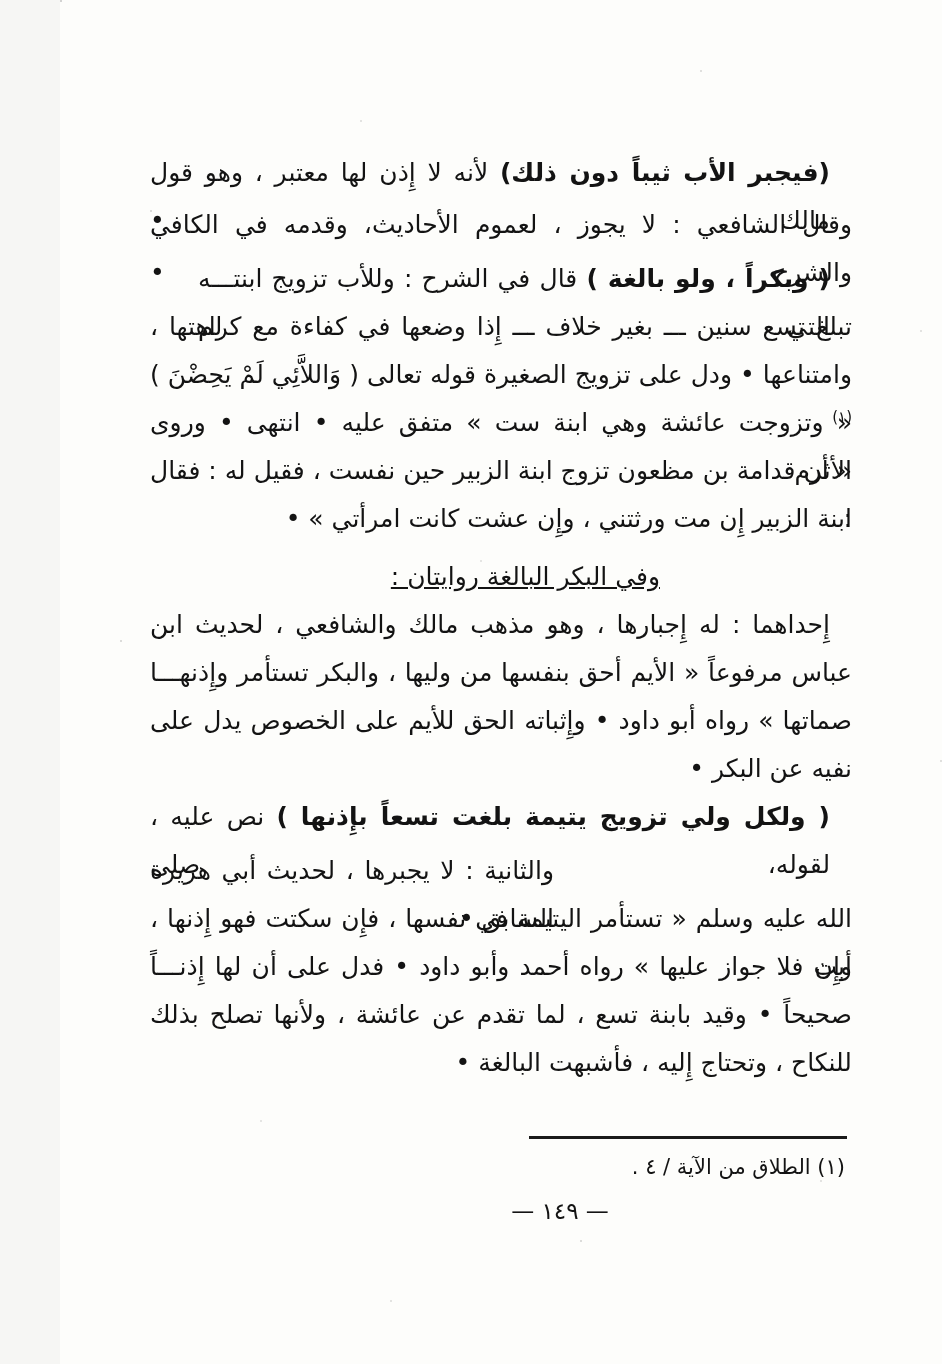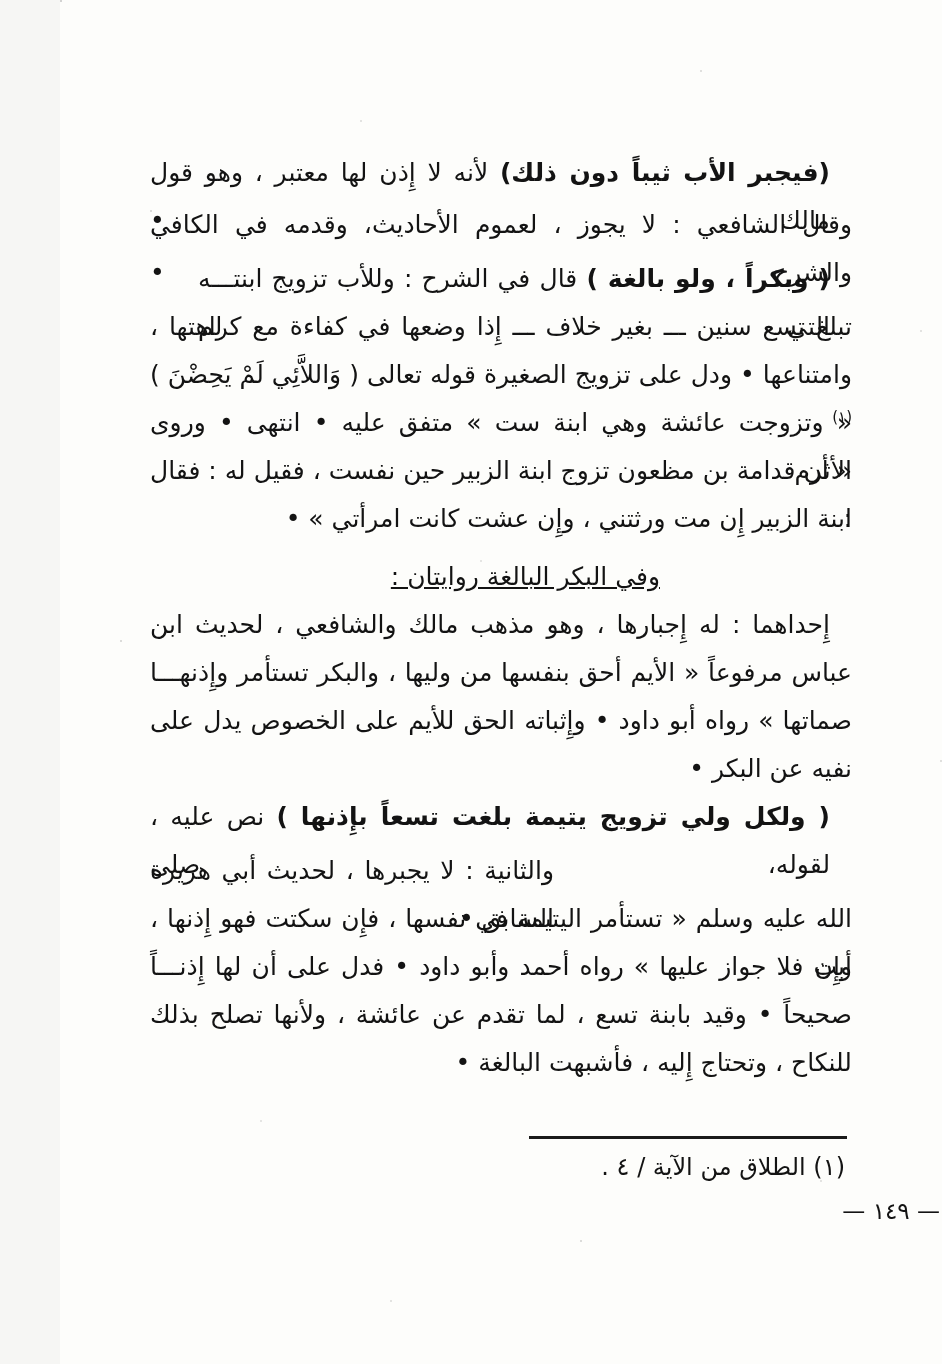--- a/index.html
+++ b/index.html
@@ -41,25 +41,25 @@
   .line:nth-child(9){margin-top:10px;}
   .line:nth-child(15){margin-top:6px;}
   .b{font-weight:bold;}
   .sup{font-size:15px;vertical-align:super;line-height:0;}
   .footnote-rule{
     position:absolute;top:1136px;right:95px;width:318px;height:3px;
     background:#1a1a1a;
   }
   .footnote{
     position:absolute;top:1150px;right:97px;direction:rtl;
-    font-size:24px;color:#131313;line-height:34px;
+    font-size:21px;color:#131313;line-height:34px;
   }
   .pagenum{
     position:absolute;top:1198px;left:120px;width:760px;
-    direction:rtl;font-size:23px;color:#131313;
+    text-align:center;direction:rtl;font-size:23px;color:#131313;
     letter-spacing:2px;
   }
 </style>
 </head>
 <body>
 
 <div class="page">
   <i class="speck"></i>
 
   <div class="textblock" id="textblock">

